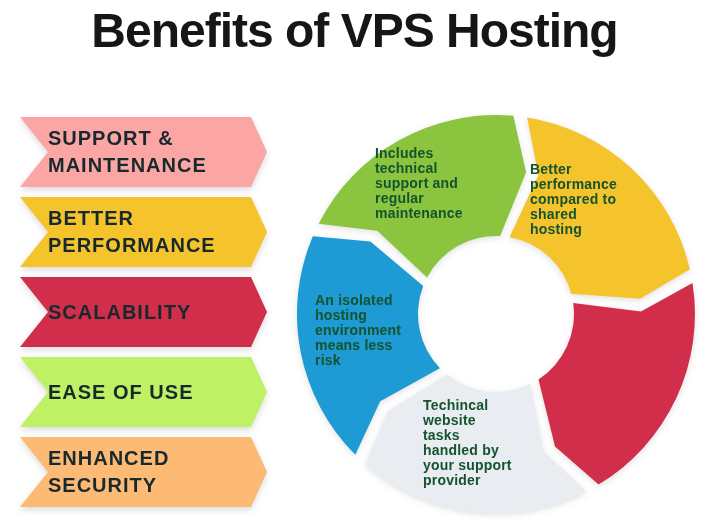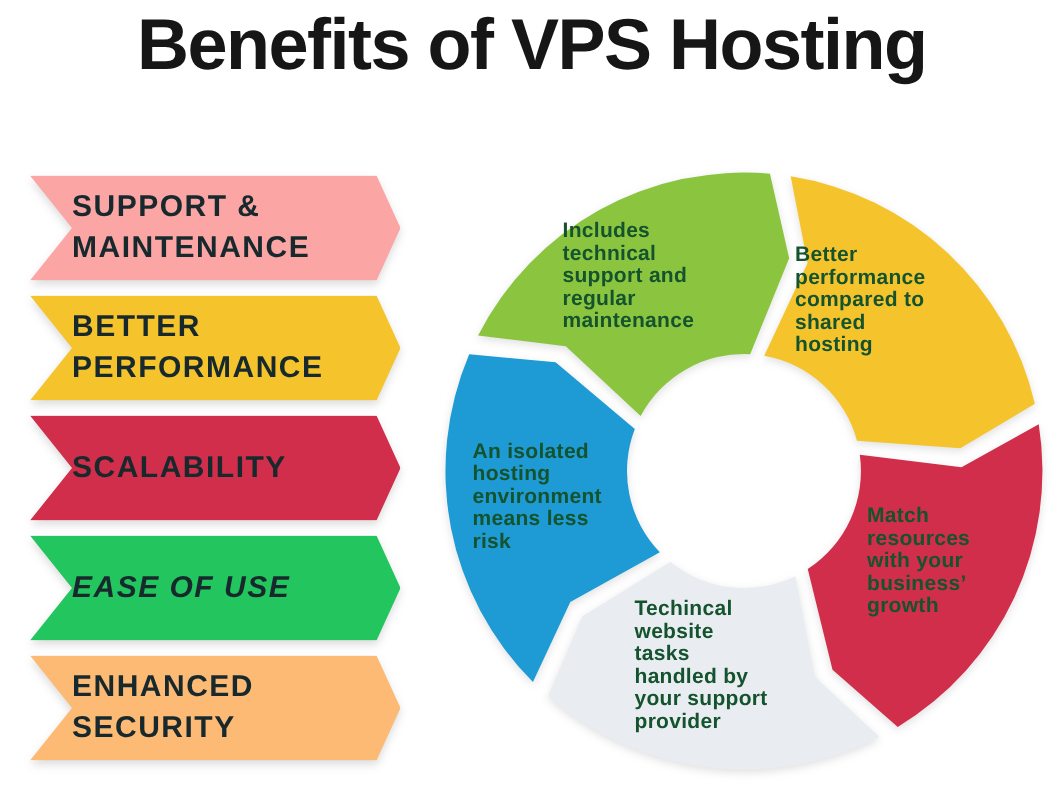--- a/index.html
+++ b/index.html
@@ -60,21 +60,21 @@
       <span class="banner-label">BETTER
 PERFORMANCE</span>
     </div>
   </div>
   <div class="banner b2">
     <div class="banner-shape" style="background: rgb(209, 46, 75);">
       <span class="banner-label">SCALABILITY</span>
     </div>
   </div>
   <div class="banner b3">
-    <div class="banner-shape" style="background: #22c55e; font-style: italic;">
+    <div class="banner-shape" style="background: #bef264;">
       <span class="banner-label">EASE OF USE</span>
     </div>
   </div>
   <div class="banner b4">
     <div class="banner-shape" style="background: #fdba74;">
       <span class="banner-label">ENHANCED
 SECURITY</span>
     </div>
   </div>
 
@@ -89,25 +89,20 @@
     <div class="seg-label sl0">Includes
 technical
 support and
 regular
 maintenance</div>
     <div class="seg-label sl1">Better
 performance
 compared to
 shared
 hosting</div>
-    <div class="seg-label sl2">Match
-resources
-with your
-business’
-growth</div>
     <div class="seg-label sl3">Techincal
 website
 tasks
 handled by
 your support
 provider</div>
     <div class="seg-label sl4">An isolated
 hosting
 environment
 means less

